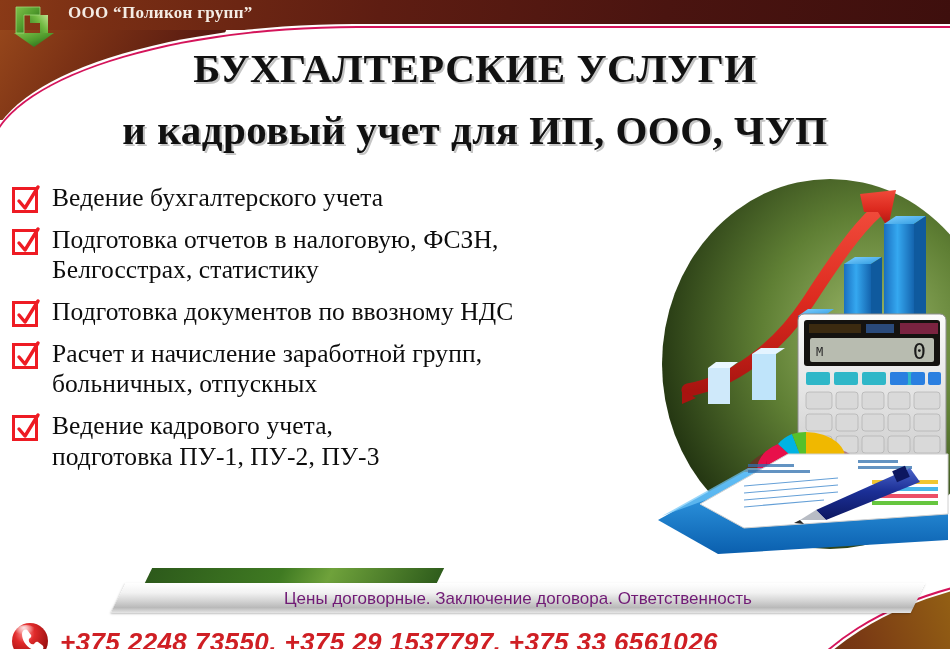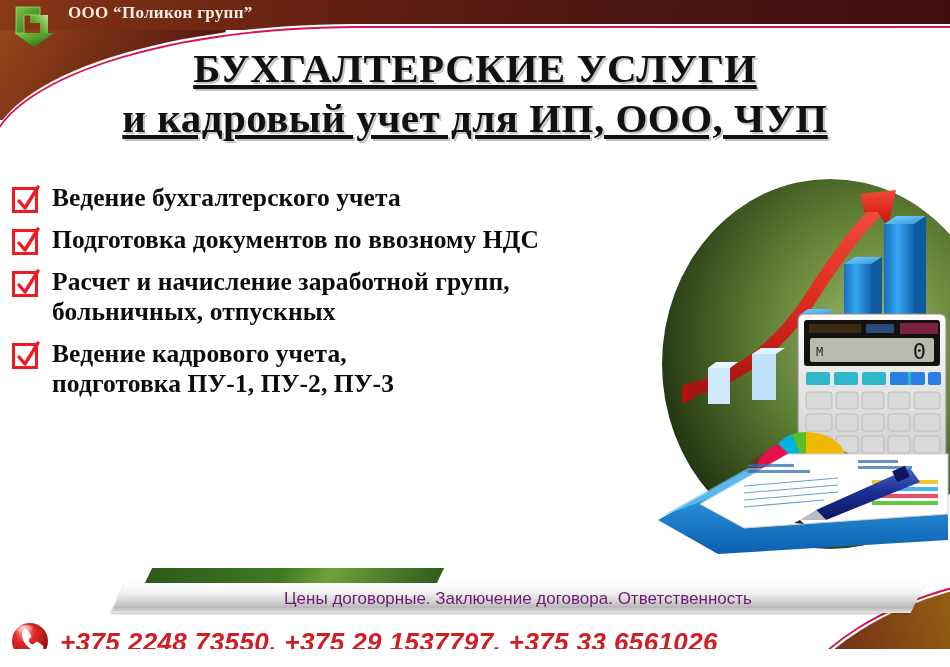--- a/index.html
+++ b/index.html
@@ -79,24 +79,23 @@
     z-index: 8;
     text-align: center;
   }
   .title-line {
     font-family: "Liberation Serif", serif;
     font-weight: bold;
     color: #111111;
     line-height: 1.02;
     white-space: nowrap;
     text-shadow: 2px 2px 0 rgba(150,150,150,0.55);
-    text-decoration: underline;
   }
   .title-line-1 { font-size: 41px; letter-spacing: 0.5px; }
-  .title-line-2 { font-size: 41px; letter-spacing: 0.5px; margin-top: 8px; }
+  .title-line-2 { font-size: 41px; letter-spacing: 0.5px; margin-top: 20px; }
 
   
   .art {
     position: absolute;
     top: 168px; left: 648px;
     width: 302px; height: 412px;
     z-index: 6;
     overflow: hidden;
   }
 
@@ -122,21 +121,21 @@
     position: relative;
   }
   .checkbox svg { position: absolute; top: -7px; left: 0px; }
   .item-text {
     font-family: "Liberation Serif", serif;
     font-size: 25.5px;
     color: #0d0d0d;
     line-height: 1.18;
     letter-spacing: 0.1px;
   }
-  .item-text span { display: block; font-weight: bold; }
+  .item-text span { display: block; }
 
   
   .banner-green-top {
     position: absolute;
     top: 568px; left: 148px;
     width: 292px; height: 17px;
     background: linear-gradient(90deg, #2d5a1b 0%, #3f7a22 45%, #6fa23b 62%, #2f5d1c 100%);
     transform: skewX(-26deg);
     z-index: 7;
   }
@@ -422,20 +421,31 @@
       <div class="checkbox">
         <svg width="26" height="34" viewBox="0 0 26 34">
             <path d="M4,18 L10,25 L23,4" stroke="#ee1b23" stroke-width="3.4" fill="none" stroke-linecap="round" stroke-linejoin="round"></path>
           </svg>
       </div>
       <div class="item-text">
         <span>Ведение бухгалтерского учета</span>
       </div>
     </div>
 
+    <div class="list-item">
+      <div class="checkbox">
+        <svg width="26" height="34" viewBox="0 0 26 34">
+            <path d="M4,18 L10,25 L23,4" stroke="#ee1b23" stroke-width="3.4" fill="none" stroke-linecap="round" stroke-linejoin="round"></path>
+          </svg>
+      </div>
+      <div class="item-text">
+        <span>Подготовка отчетов в налоговую, ФСЗН,</span>
+        <span>Белгосстрах, статистику</span>
+      </div>
+    </div>
 
     <div class="list-item">
       <div class="checkbox">
         <svg width="26" height="34" viewBox="0 0 26 34">
             <path d="M4,18 L10,25 L23,4" stroke="#ee1b23" stroke-width="3.4" fill="none" stroke-linecap="round" stroke-linejoin="round"></path>
           </svg>
       </div>
       <div class="item-text">
         <span>Подготовка документов по ввозному НДС</span>
       </div>

